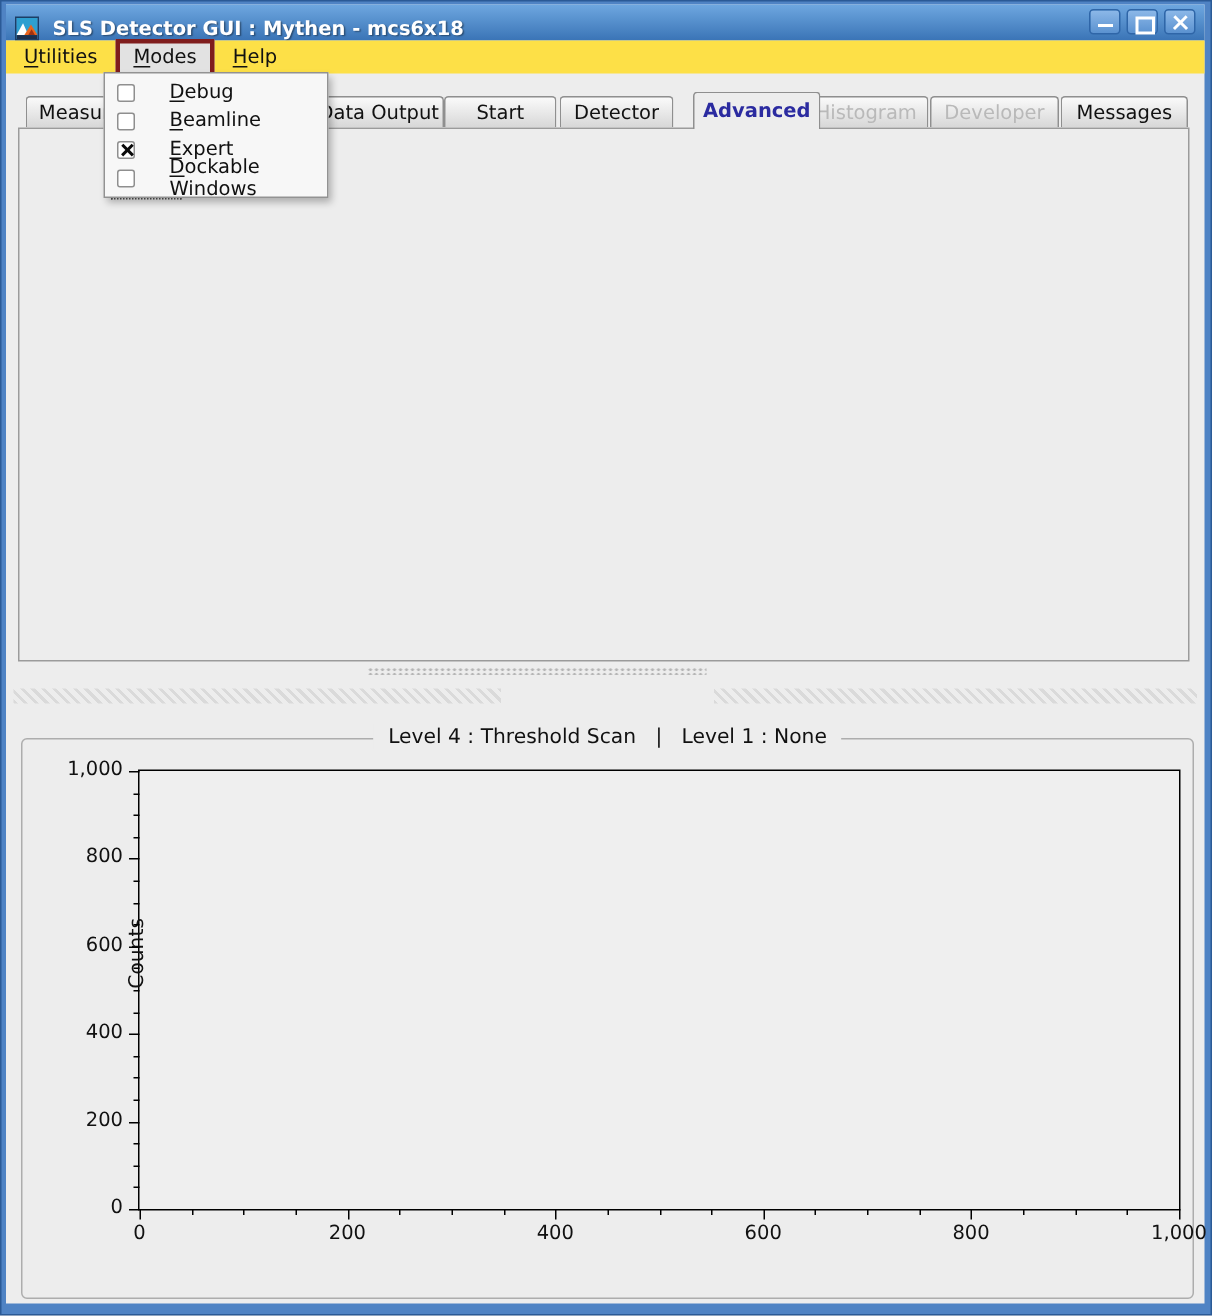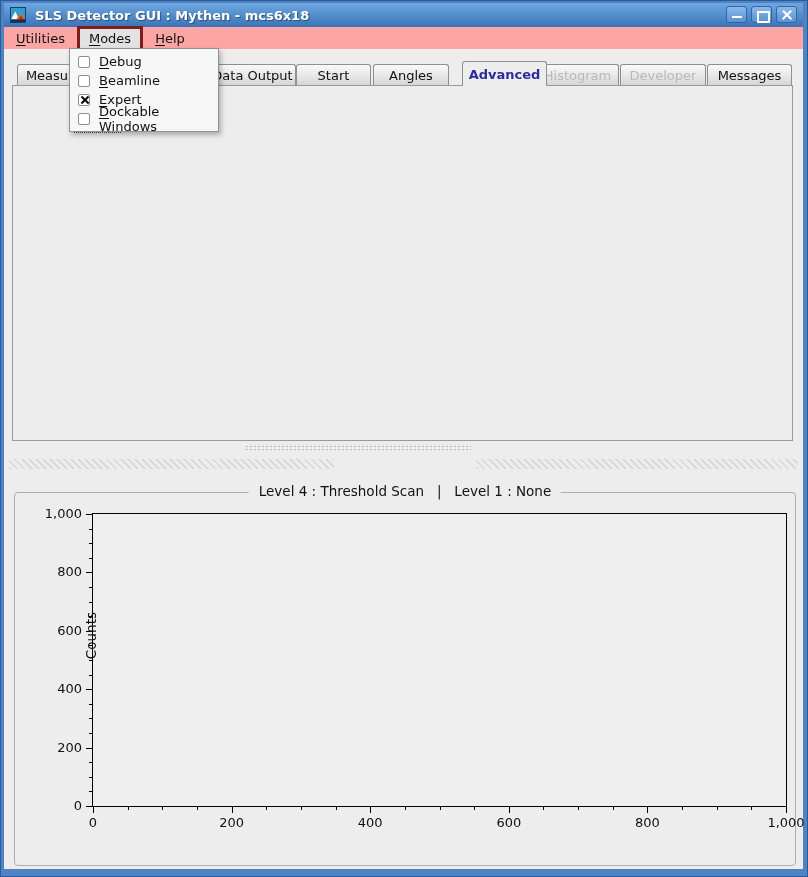--- a/index.html
+++ b/index.html
@@ -4,42 +4,42 @@
 <style>
   * { margin:0; padding:0; box-sizing:border-box; }
   html,body { background:#c9c9c9; }
   body { font-family:"DejaVu Sans", sans-serif; }
   .window { position:relative; width:808px; height:877px; background:#4f83c4;
             border:1px solid #2b5a96; overflow:hidden; }
   .client { position:absolute; left:3px; top:2px; width:799px; height:866px; background:#ededed; }
 
   
   .titlebar { position:absolute; left:0; top:0; width:100%; height:24px;
-              background:linear-gradient(#6ea7e0,#3a74b6); display:flex; align-items:center; }
+              background:linear-gradient(#6ea7e0,#3a74b6); display:flex; align-items:flex-end; }
   .app-icon { width:16px; height:16px; margin-left:6px; border:1px solid #1c3e66; }
   .title-text { color:#fff; font-weight:bold; font-size:13px; margin-left:9px;
                 text-shadow:1px 1px 1px rgba(0,0,0,.4); }
   .tb-btns { position:absolute; right:6px; top:3px; display:flex; gap:4px; }
   .tb-btn { width:21px; height:17px; border:1px solid #2f66a8; border-radius:3px;
             background:linear-gradient(#8cb8e8,#5b92d0); position:relative; }
   .glyph-min::after { content:""; position:absolute; left:5px; bottom:4px; width:10px; height:2px; background:#fff; }
   .glyph-max::after { content:""; position:absolute; left:5px; top:4px; width:9px; height:8px; border:2px solid #fff; }
   .glyph-close::before,.glyph-close::after { content:""; position:absolute; left:4px; top:7px; width:12px; height:2.4px; background:#fff; }
   .glyph-close::before { transform:rotate(45deg); }
   .glyph-close::after { transform:rotate(-45deg); }
 
   
-  .menubar { position:absolute; left:0; top:24px; width:100%; height:22px; background:#fca5a5;
+  .menubar { position:absolute; left:0; top:24px; width:100%; height:22px; background:#fde047;
              display:flex; align-items:center; font-size:13px; color:#111; }
   .menu-item { padding:2px 9px; margin-left:2px; border:1px solid transparent; }
   .menu-item.pressed { border:3px solid #7f1d1d; background:#e2e2e2; }
 
   .menu-popup { position:absolute; left:65px; top:45px; width:150px; background:#f7f7f7;
                 border:1px solid #929292; box-shadow:2px 3px 5px rgba(0,0,0,.28); z-index:10; padding:3px 0; }
-  .mp-item { height:19px; display:flex; align-items:center; gap:9px; padding-left:8px; font-size:13px; color:#111; }
+  .mp-item { height:19px; display:flex; align-items:center; gap:23px; padding-left:8px; font-size:13px; color:#111; }
   .mcheck { width:12px; height:12px; background:#fff; border:1px solid #8f8f8f; border-radius:2px; position:relative; flex:0 0 auto; }
   .xmark::before,.xmark::after { content:""; position:absolute; left:0.5px; top:4.5px; width:10px; height:2.2px; background:#0a0a0a; }
   .xmark::before { transform:rotate(45deg); } .xmark::after { transform:rotate(-45deg); }
 
   .radio-focus { position:absolute; left:70px; top:117px; width:47px; height:13px;
                  border:1px dotted #555; z-index:5; }
 
   
   .tab { position:absolute; top:61px; height:21px; background:linear-gradient(#fafafa,#d7d7d7);
          border:1px solid #8f8f8f; border-bottom:none; border-radius:3px 3px 0 0;
@@ -145,21 +145,21 @@
   <div class="tab" style="left:13px;width:107px;">
         <span>Measurement</span>
       </div>
   <div class="tab" style="left:205px;width:87px;">
         <span>Data Output</span>
       </div>
   <div class="tab" style="left:292px;width:75px;">
         <span>Start</span>
       </div>
   <div class="tab" style="left:369px;width:76px;">
-        <span>Angles</span>
+        <span>Detector</span>
       </div>
   <div class="tab selected" style="left:458px;width:85px;font-weight:bold;">
         <span>Advanced</span>
       </div>
   <div class="tab disabled" style="left:532px;width:83px;">
         <span>Histogram</span>
       </div>
   <div class="tab disabled" style="left:616px;width:86px;">
         <span>Developer</span>
       </div>

